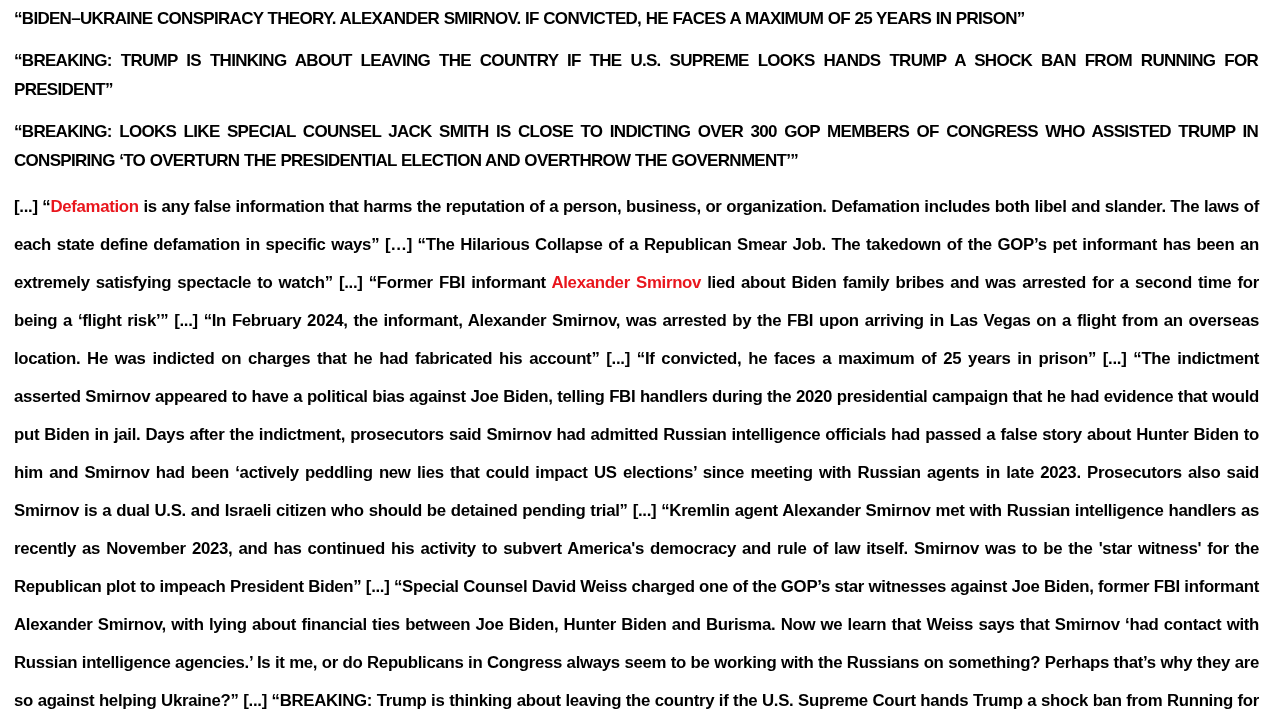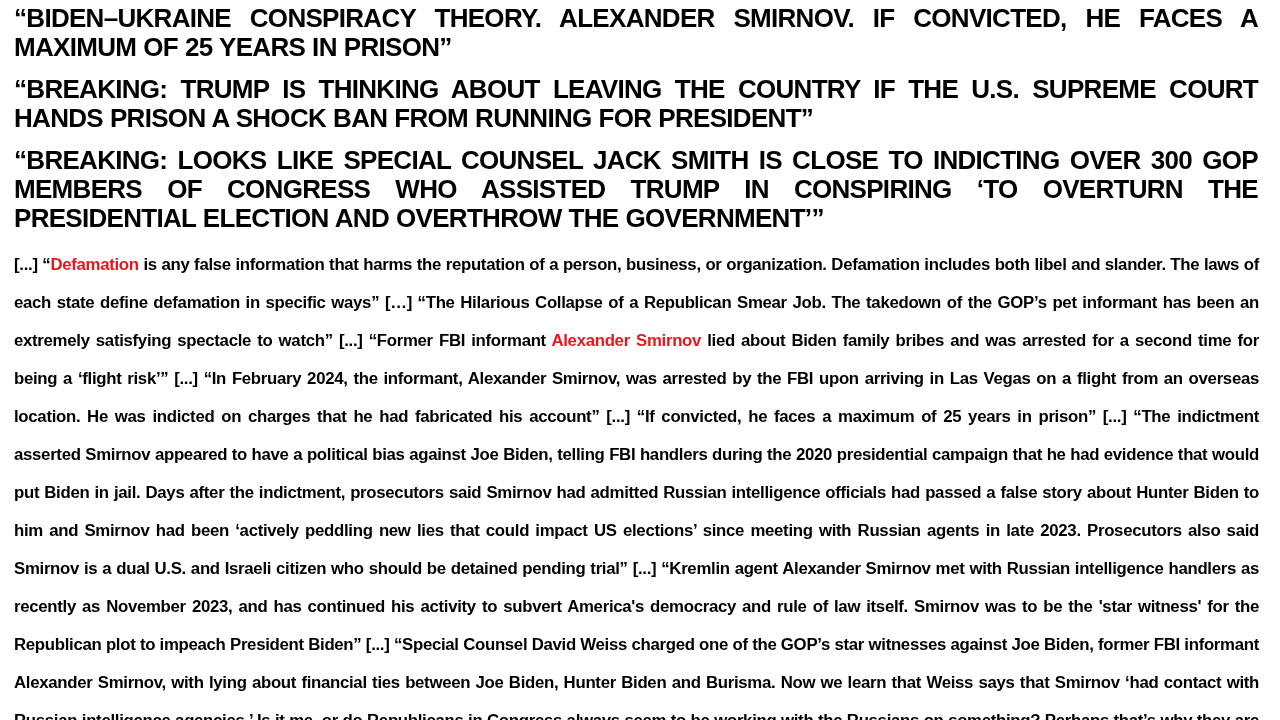--- a/index.html
+++ b/index.html
@@ -9,37 +9,37 @@
     box-sizing: border-box;
     background: var(--page-bg, #ffffff);
     color: var(--text-color, #000000);
     font-family: "Liberation Sans", sans-serif;
     font-weight: bold;
     overflow: hidden;
     padding: 4px 21px 0 14px;
     -webkit-font-smoothing: antialiased;
   }
   .headline {
-    font-size: 26px;
+    font-size: 17px;
     line-height: 29px;
     letter-spacing: -0.7px;
     word-spacing: 0.5px;
     text-align: justify;
     margin: 0 1px 13px 0;
     text-transform: none;
   }
   .body-paragraph {
     font-size: 16.8px;
     line-height: 38px;
     letter-spacing: -0.3px;
     text-align: justify;
     margin: 8px 0 0 0;
   }
   .red { color: var(--accent-red, #ed1c24); }
 </style>
 </head>
 <body>
 
 <p class="headline">“BIDEN–UKRAINE CONSPIRACY THEORY. ALEXANDER SMIRNOV. IF CONVICTED, HE FACES A MAXIMUM OF 25 YEARS IN PRISON”</p>
-<p class="headline">“BREAKING: TRUMP IS THINKING ABOUT LEAVING THE COUNTRY IF THE U.S. SUPREME COURT HANDS PRISON A SHOCK BAN FROM RUNNING FOR PRESIDENT”</p>
+<p class="headline">“BREAKING: TRUMP IS THINKING ABOUT LEAVING THE COUNTRY IF THE U.S. SUPREME LOOKS HANDS TRUMP A SHOCK BAN FROM RUNNING FOR PRESIDENT”</p>
 <p class="headline">“BREAKING: LOOKS LIKE SPECIAL COUNSEL JACK SMITH IS CLOSE TO INDICTING OVER 300 GOP MEMBERS OF CONGRESS WHO ASSISTED TRUMP IN CONSPIRING ‘TO OVERTURN THE PRESIDENTIAL ELECTION AND OVERTHROW THE GOVERNMENT’”</p>
 
 <p class="body-paragraph"><span>[...] “</span><span class="red">Defamation</span><span> is any false information that harms the reputation of a person, business, or organization. Defamation includes both libel and slander. The laws of each state define defamation in specific ways” […] “The Hilarious Collapse of a Republican Smear Job. The takedown of the GOP’s pet informant has been an extremely satisfying spectacle to watch” [...] “Former FBI informant </span><span class="red">Alexander Smirnov</span><span> lied about Biden family bribes and was arrested for a second time for being a ‘flight risk’” [...] “In February 2024, the informant, Alexander Smirnov, was arrested by the FBI upon arriving in Las Vegas on a flight from an overseas location. He was indicted on charges that he had fabricated his account” [...] “If convicted, he faces a maximum of 25 years in prison” [...] “The indictment asserted Smirnov appeared to have a political bias against Joe Biden, telling FBI handlers during the 2020 presidential campaign that he had evidence that would put Biden in jail. Days after the indictment, prosecutors said Smirnov had admitted Russian intelligence officials had passed a false story about Hunter Biden to him and Smirnov had been ‘actively peddling new lies that could impact US elections’ since meeting with Russian agents in late 2023. Prosecutors also said Smirnov is a dual U.S. and Israeli citizen who should be detained pending trial” [...] “Kremlin agent Alexander Smirnov met with Russian intelligence handlers as recently as November 2023, and has continued his activity to subvert America's democracy and rule of law itself. Smirnov was to be the 'star witness' for the Republican plot to impeach President Biden” [...] “Special Counsel David Weiss charged one of the GOP’s star witnesses against Joe Biden, former FBI informant Alexander Smirnov, with lying about financial ties between Joe Biden, Hunter Biden and Burisma. Now we learn that Weiss says that Smirnov ‘had contact with Russian intelligence agencies.’ Is it me, or do Republicans in Congress always seem to be working with the Russians on something? Perhaps that’s why they are so against helping Ukraine?” [...] “BREAKING: Trump is thinking about leaving the country if the U.S. Supreme Court hands Trump a shock ban from Running for President” […] “BREAKING: Looks like Special Counsel Jack Smith is close to indicting over 200 GOP members of congress who assisted Trump in conspiring ‘to overturn the presidential election and overthrow the government’” […]</span></p>
 
 </body></html>

